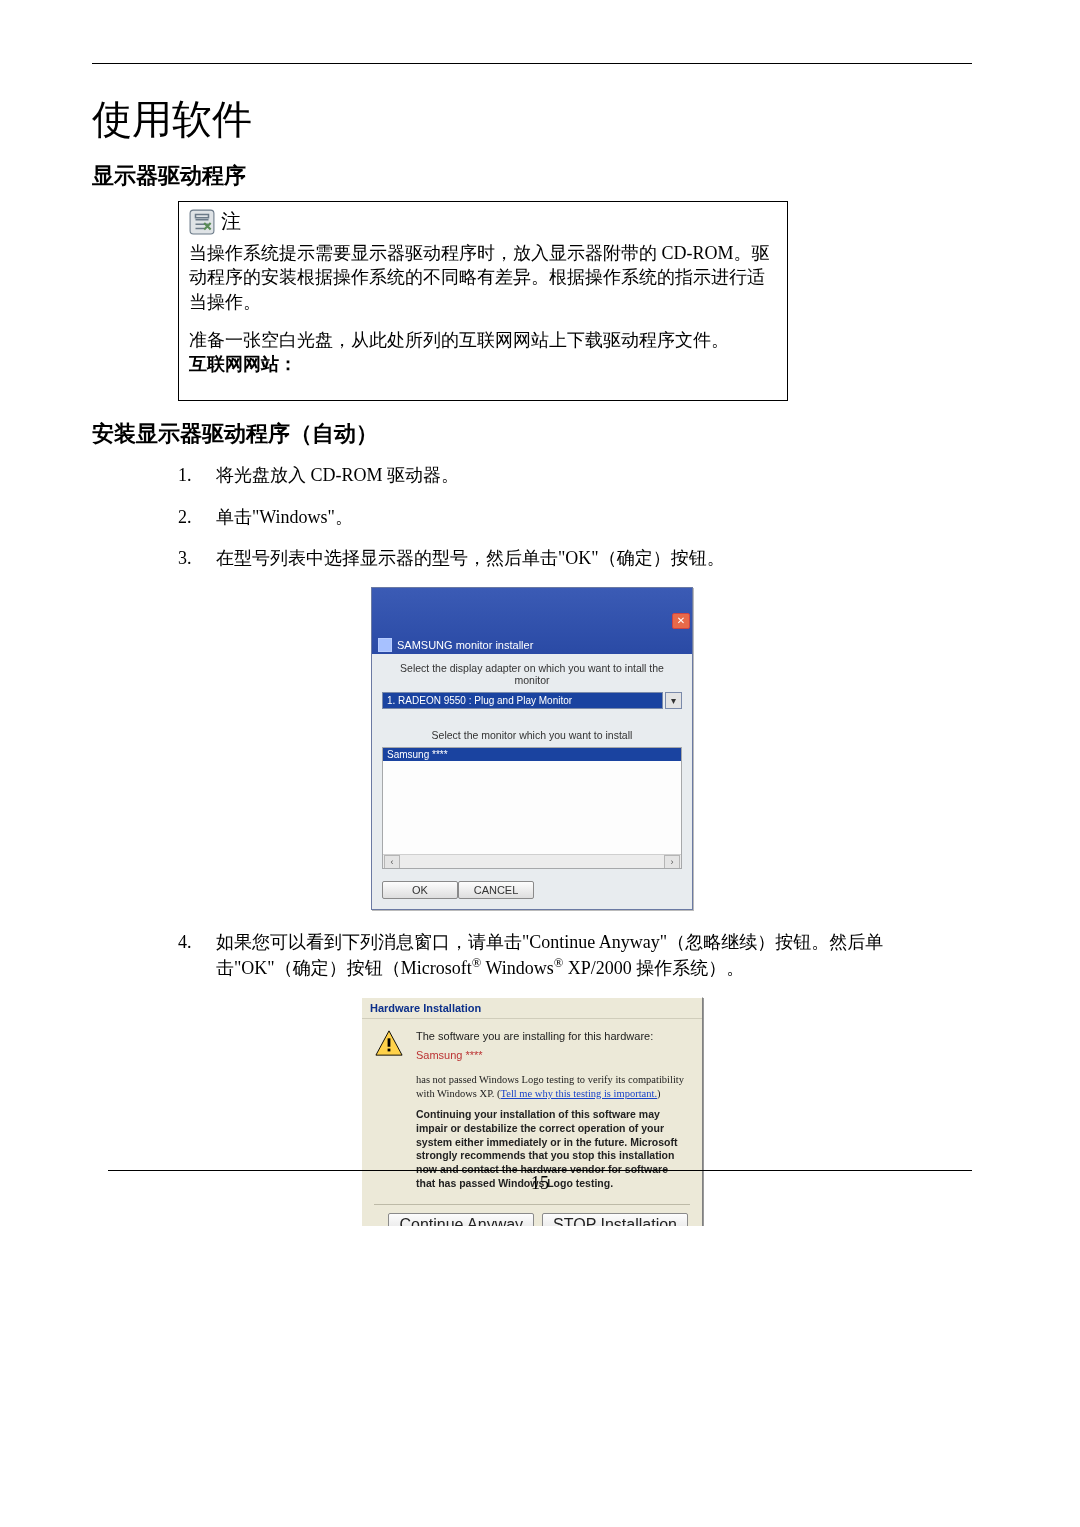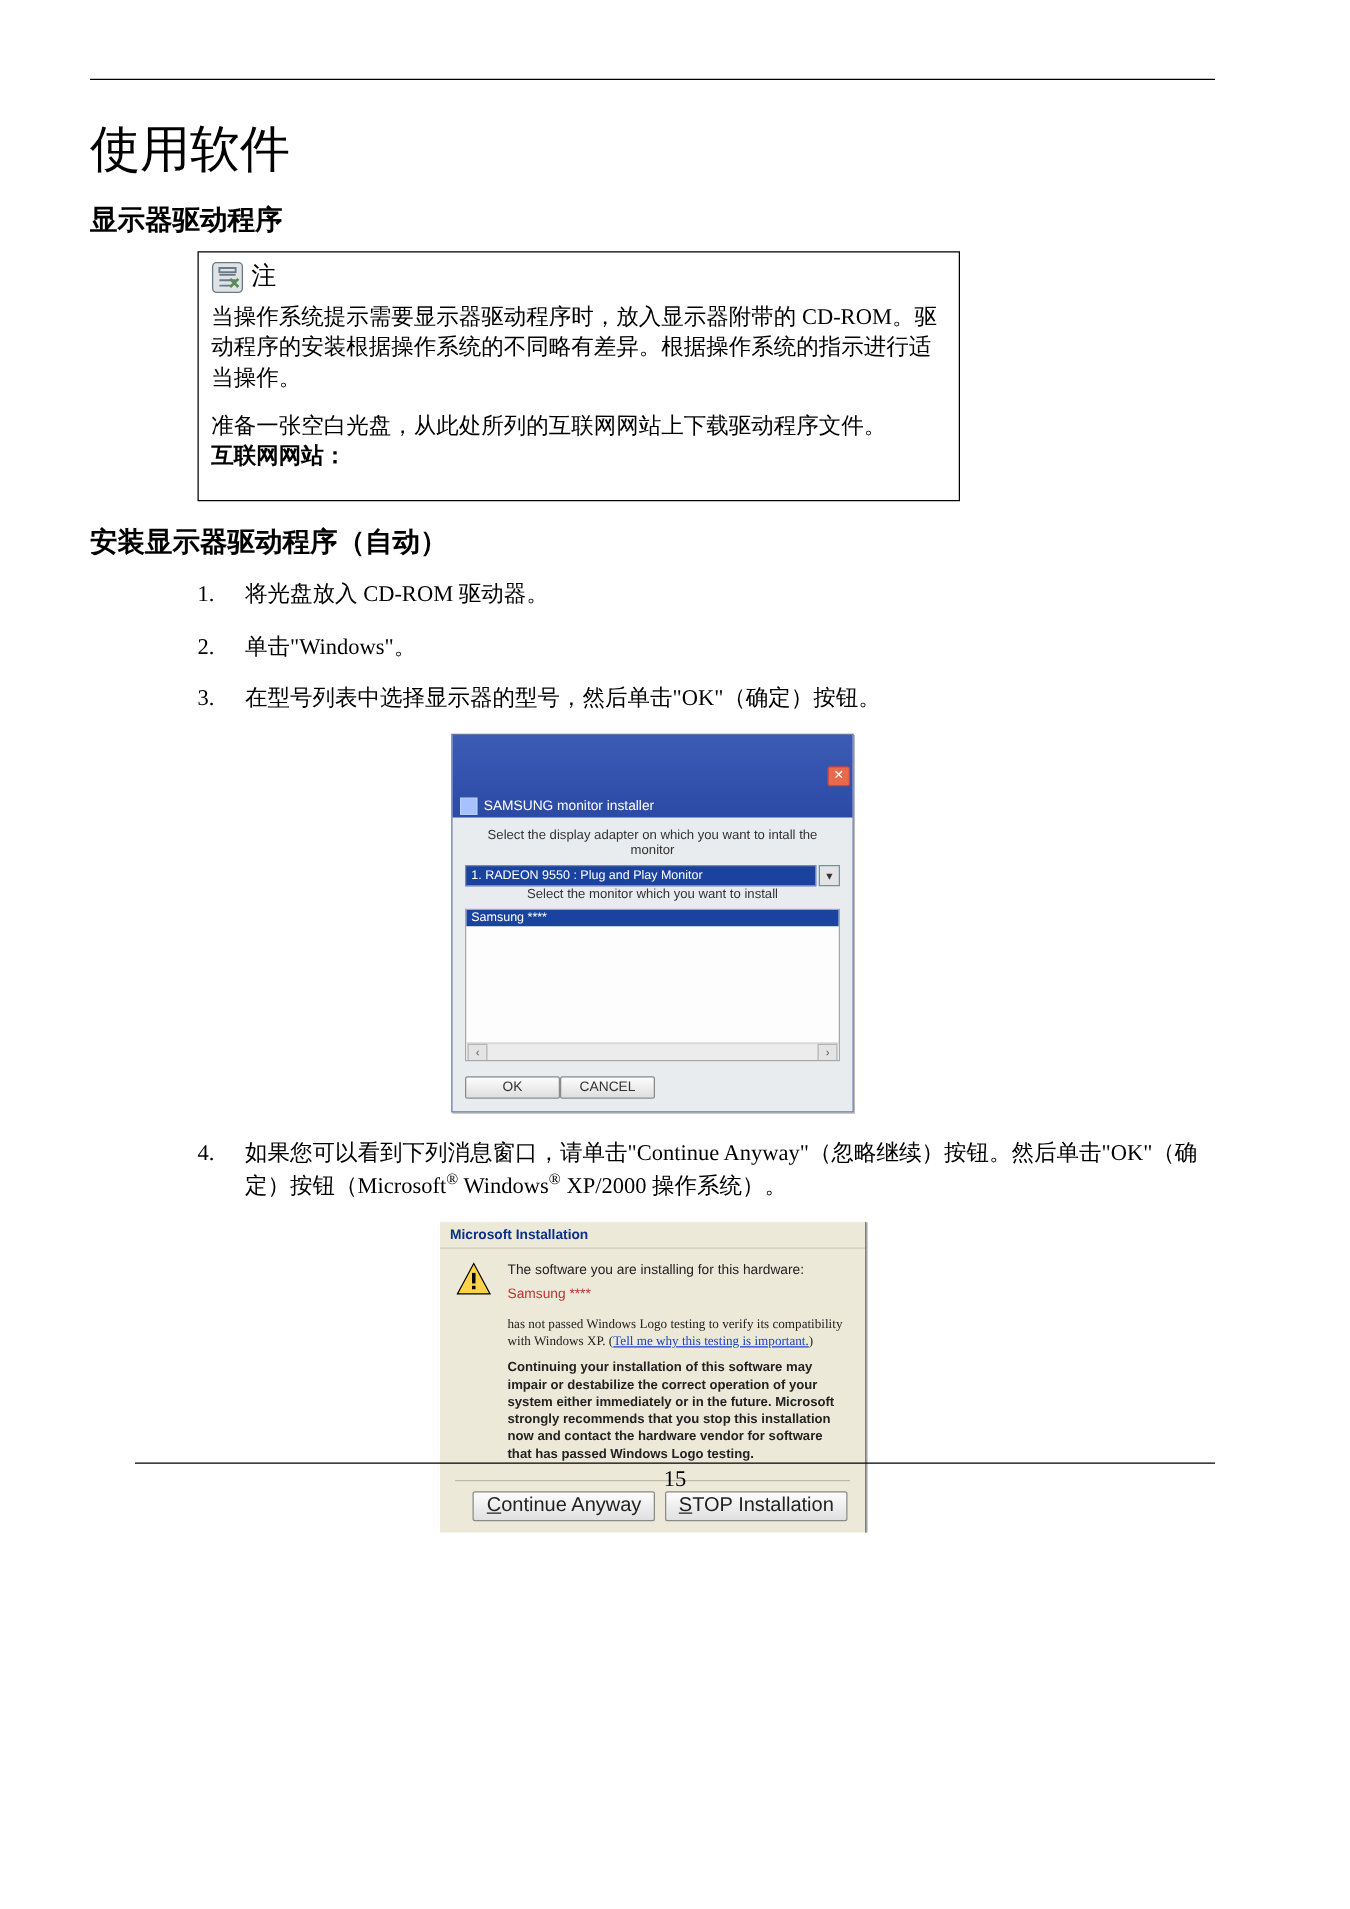--- a/index.html
+++ b/index.html
@@ -6,21 +6,21 @@
     margin: 0;
     padding: 0;
     background: #fff;
     font-family: "Times New Roman", "SimSun", serif;
     color: #000;
   }
   .page {
     width: 1080px;
     height: 1226px;
     box-sizing: border-box;
-    padding: 63px 108px 40px 72px;
+    padding: 63px 108px 40px 92px;
     position: relative;
   }
   .rule {
     border: none;
     border-top: 1px solid #000;
     margin: 0;
   }
   .rule-top { margin-top: 0; }
   .rule-bottom { position: absolute; left: 108px; right: 108px; bottom: 55px; }
   .page-number {
@@ -304,21 +304,21 @@
           <span>SAMSUNG monitor installer</span>
         </span>
         <span class="closebtn">✕</span>
       </div>
       <div class="body">
         <div class="instr">Select the display adapter on which you want to intall the monitor</div>
         <div class="ddwrap">
           <div class="dd">1. RADEON 9550 : Plug and Play Monitor</div>
           <div class="ddbtn">▾</div>
         </div>
-        <div class="instr" style="margin-top:0">Select the monitor which you want to install</div>
+        <div class="instr" style="margin-top:20px">Select the monitor which you want to install</div>
         <div class="listarea">
           <div class="selitem">Samsung ****</div>
           <div class="hscroll">
             <span class="arrow">‹</span>
             <span class="arrow">›</span>
           </div>
         </div>
         <div class="btnrow">
           <div class="btn">OK</div>
           <div class="btn">CANCEL</div>
@@ -331,21 +331,21 @@
     <li>
       <span class="num">4.</span>
       <span>
         <span>如果您可以看到下列消息窗口，请单击"Continue Anyway"（忽略继续）按钮。然后单击"OK"（确定）按钮（Microsoft</span><sup class="reg">®</sup><span> Windows</span><sup class="reg">®</sup><span> XP/2000 操作系统）。</span>
       </span>
     </li>
   </ol>
 
   <div class="figure-center">
     <div class="dlg2">
-      <div class="titlebar2">Microsoft Installation</div>
+      <div class="titlebar2">Hardware Installation</div>
       <div class="body2">
         <div class="topsec">
           <div class="warnicon">
             <svg viewBox="0 0 32 30">
                 <polygon points="16,2 30,28 2,28" fill="#ffd24a" stroke="#000" stroke-width="1"></polygon>
                 <rect x="14.5" y="10" width="3" height="9" fill="#000"></rect>
                 <rect x="14.5" y="21" width="3" height="3" fill="#000"></rect>
               </svg>
           </div>
           <div class="toptxt">

